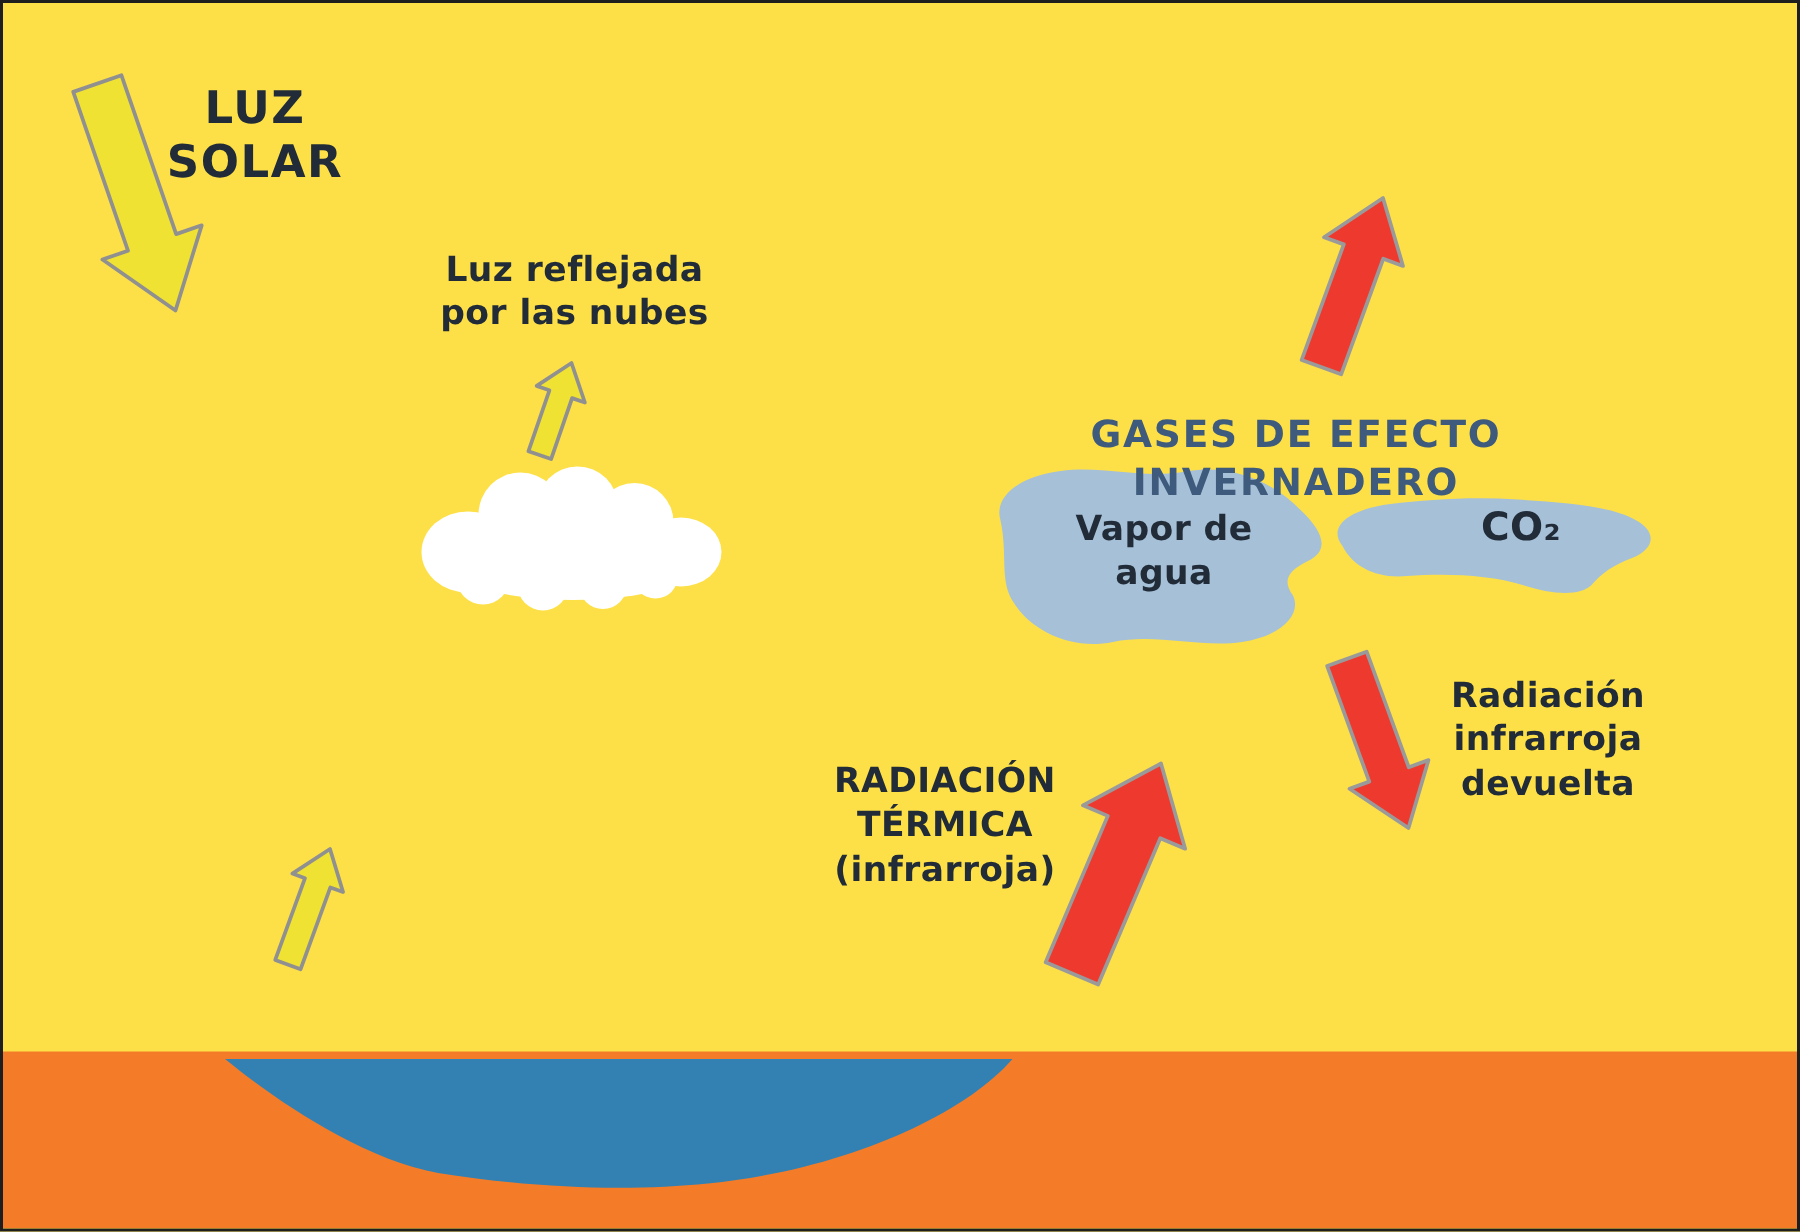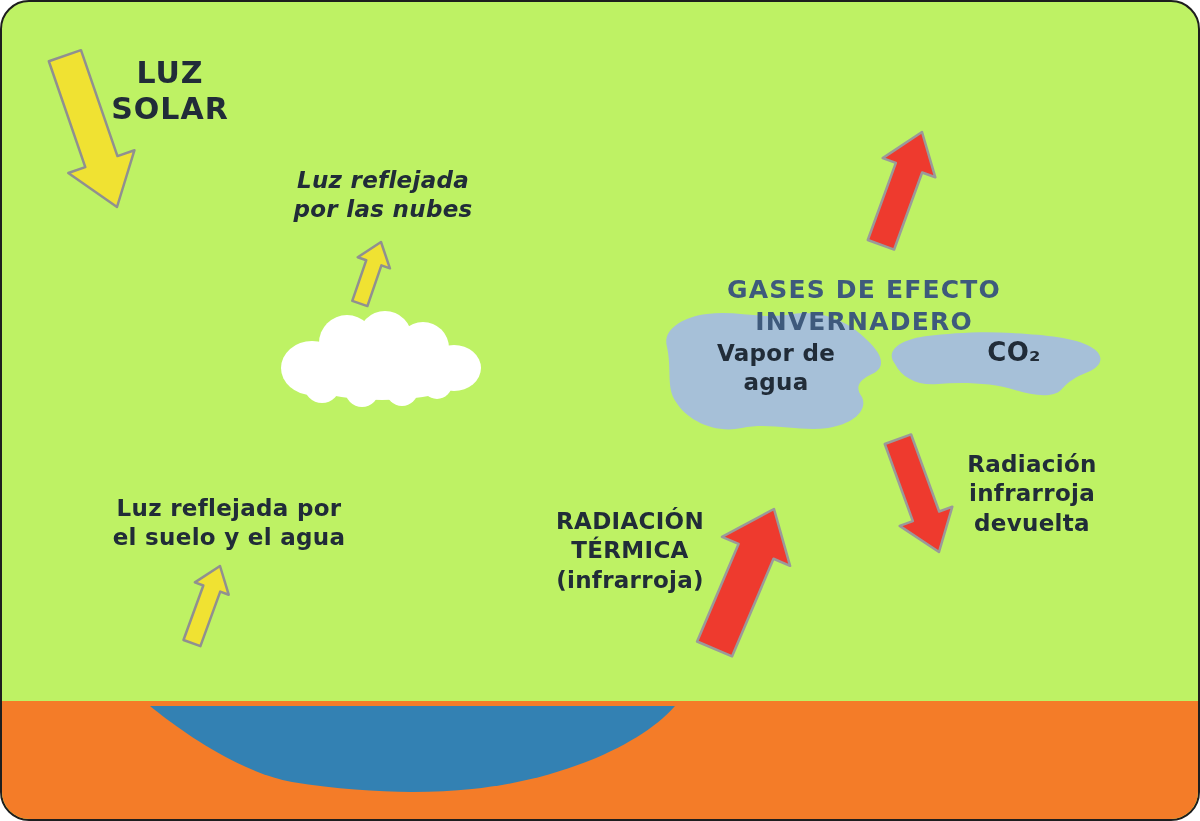--- a/index.html
+++ b/index.html
@@ -21,21 +21,21 @@
     letter-spacing:0.3px;
   }
   .label-lg{font-size:30px;line-height:1.2;letter-spacing:1px;}
   .label-md{font-size:23px;}
   .label-co2{font-size:26px;}
   .heading{font-size:25px;letter-spacing:1.2px;font-weight:bold;}
 </style>
 </head>
 <body>
 
-<div id="figure" style="background-color: #bef264; border-radius: 29px;">
+<div id="figure" style="background-color: #fde047;">
 
   <svg id="scene" viewBox="0 0 1196 817">
 
     <rect x="0" y="699" width="1196" height="118" fill="#f47c28"></rect>
 
     <path d="M148,704 L673,704 C640,742 560,778 470,787 C420,792 360,791 290,780 C235,770 175,726 148,704 Z" fill="#3381b3"></path>
 
     <g fill="#ffffff">
       <ellipse cx="310" cy="366" rx="31" ry="27"></ellipse>
       <circle cx="345" cy="341" r="28"></circle>
@@ -69,35 +69,33 @@
     <polygon points="0,0 28,38 14,38 14,120 -14,120 -14,38 -28,38" transform="translate(920,130) rotate(20)" stroke="#9a9a9a" stroke-width="2.5" stroke-linejoin="round" fill="#ee3a2e"></polygon>
 
     <polygon points="0,0 28,38 14,38 14,120 -14,120 -14,38 -28,38" transform="translate(937,550) rotate(160)" stroke="#9a9a9a" stroke-width="2.5" stroke-linejoin="round" fill="#ee3a2e"></polygon>
 
     <polygon points="0,0 37,46 19,46 19,152 -19,152 -19,46 -37,46" transform="translate(772,507) rotate(23)" stroke="#9a9a9a" stroke-width="2.5" stroke-linejoin="round" fill="#ee3a2e"></polygon>
   </svg>
 
   <div class="label label-lg" style="left: 168px; top: 53px; color: rgb(33, 44, 56);">LUZ
 SOLAR</div>
 
-  <div class="label label-md" style="left: 381px; top: 164px; color: rgb(33, 44, 56); font-style: italic;">Luz reflejada
+  <div class="label label-md" style="left: 381px; top: 164px; color: rgb(33, 44, 56);">Luz reflejada
 por las nubes</div>
 
 
   <div class="label label-md" style="left: 774px; top: 337px; color: rgb(33, 44, 56);">Vapor de
 agua</div>
 
   <div class="label heading" style="left: 862px; top: 272px; color: rgb(62, 90, 124);">GASES DE EFECTO INVERNADERO</div>
 
   <div class="label label-co2" style="left: 1000px; top: 334px; color: rgb(33, 44, 56); margin-left: 12px;">CO₂</div>
 
   <div class="label label-md" style="left: 1030px; top: 448px; color: rgb(33, 44, 56);">Radiación
 infrarroja
 devuelta</div>
 
   <div class="label label-md" style="left: 628px; top: 505px; color: rgb(33, 44, 56);">RADIACIÓN
 TÉRMICA
 (infrarroja)</div>
 
-  <div class="label label-md" style="left: 227px; top: 492px; color: rgb(33, 44, 56);">Luz reflejada por
-el suelo y el agua</div>
 
 </div>
 
 </body></html>

